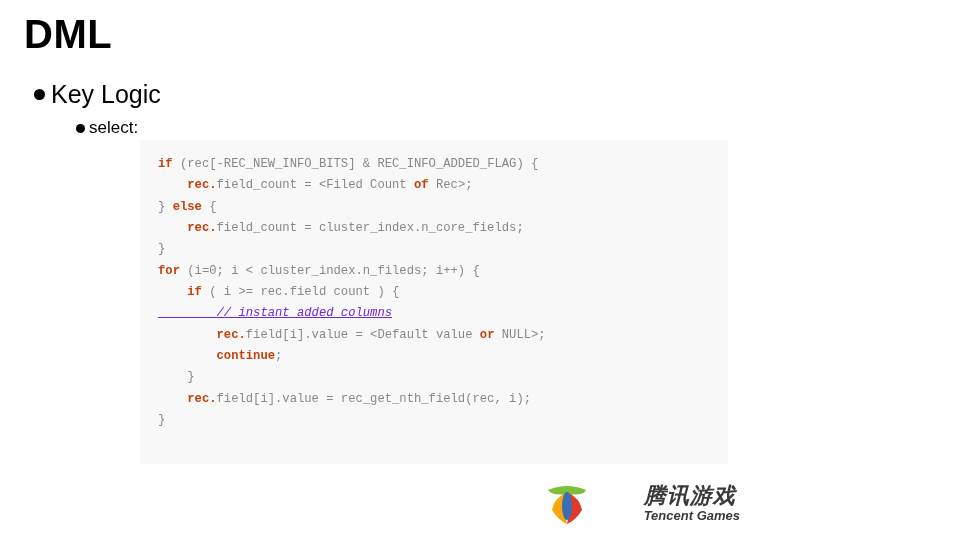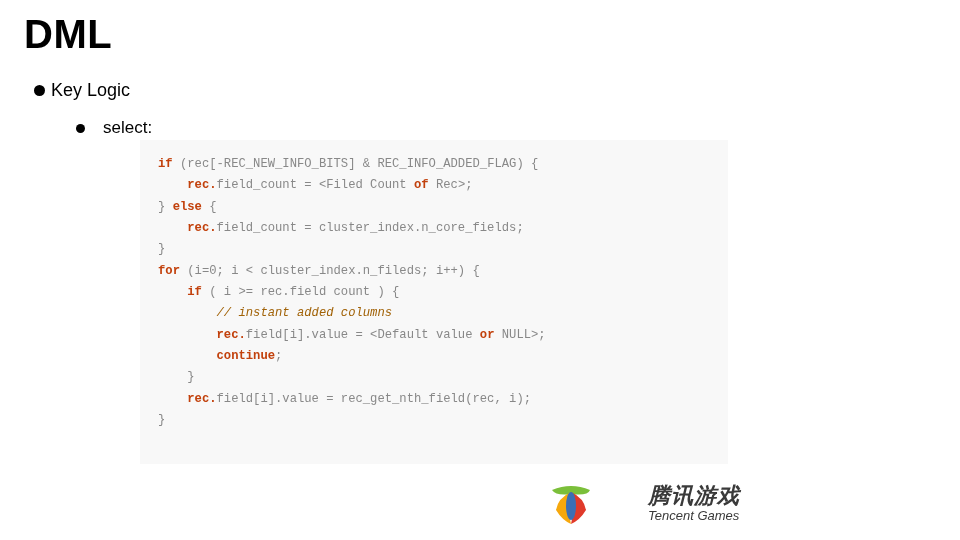--- a/index.html
+++ b/index.html
@@ -1,34 +1,34 @@
 <!DOCTYPE html>
 <html><head>
 <meta charset="utf-8">
 <style>
   * { box-sizing: border-box; margin: 0; padding: 0; }
   html, body { width: 960px; height: 540px; background: #fff; font-family: "Segoe UI", Arial, sans-serif; }
   .slide { position: relative; width: 768px; height: 540px; }
   .title { position: absolute; left: 24px; top: 12px; font-size: 40px; font-weight: 700; letter-spacing: 0.5px; }
-  .bullet1 { position: absolute; left: 34px; top: 80px; font-size: 18px; display: flex; align-items: center; gap: 6px; }
-  .bullet2 { position: absolute; left: 76px; top: 118px; font-size: 17px; display: flex; align-items: center; gap: 18px; }
+  .bullet1 { position: absolute; left: 34px; top: 80px; font-size: 25px; display: flex; align-items: center; gap: 6px; }
+  .bullet2 { position: absolute; left: 76px; top: 118px; font-size: 17px; display: flex; align-items: center; gap: 4px; }
   .disc { width: 11px; height: 11px; background: #000; border-radius: 50%; flex: none; }
   .disc.small { width: 9px; height: 9px; }
   .codebox { position: absolute; left: 140px; top: 140px; width: 588px; height: 324px;
              background: #f8f8f8; padding: 14px 18px 10px; font-family: Consolas, "Courier New", monospace;
              font-size: 12.2px; line-height: 1.75; color: #888; white-space: pre; }
   .codebox b { color: #c2410c; font-weight: 700; }
-  .codebox .cm { color: #a16207; font-style: italic; }
+  .codebox .cm { color: #6d28d9; font-style: italic; text-decoration: underline; }
   .cl { display: block; }
   .logo { position: absolute; right: 28px; bottom: 14px; display: flex; align-items: center; gap: 10px; }
   .logo-mark { width: 46px; height: 46px; position: relative; }
   .logo-mark svg { width: 46px; height: 46px; }
   .logo-text { display: flex; flex-direction: column; line-height: 1; margin-left: 44px; }
   .logo-cn { font-size: 22px; font-weight: 800; font-style: italic; color: #3a3a3a; letter-spacing: 1px; }
-  .logo-en { font-size: 13px; font-weight: 400; font-style: italic; color: #3a3a3a; margin-top: 2px; }
+  .logo-en { font-size: 13px; font-weight: 700; font-style: italic; color: #3a3a3a; margin-top: 2px; }
 </style>
 </head>
 <body>
 
 <div class="slide">
   <div class="title">DML</div>
 
   <div class="bullet1">
     <span class="disc"></span>
     <span>Key Logic</span>

